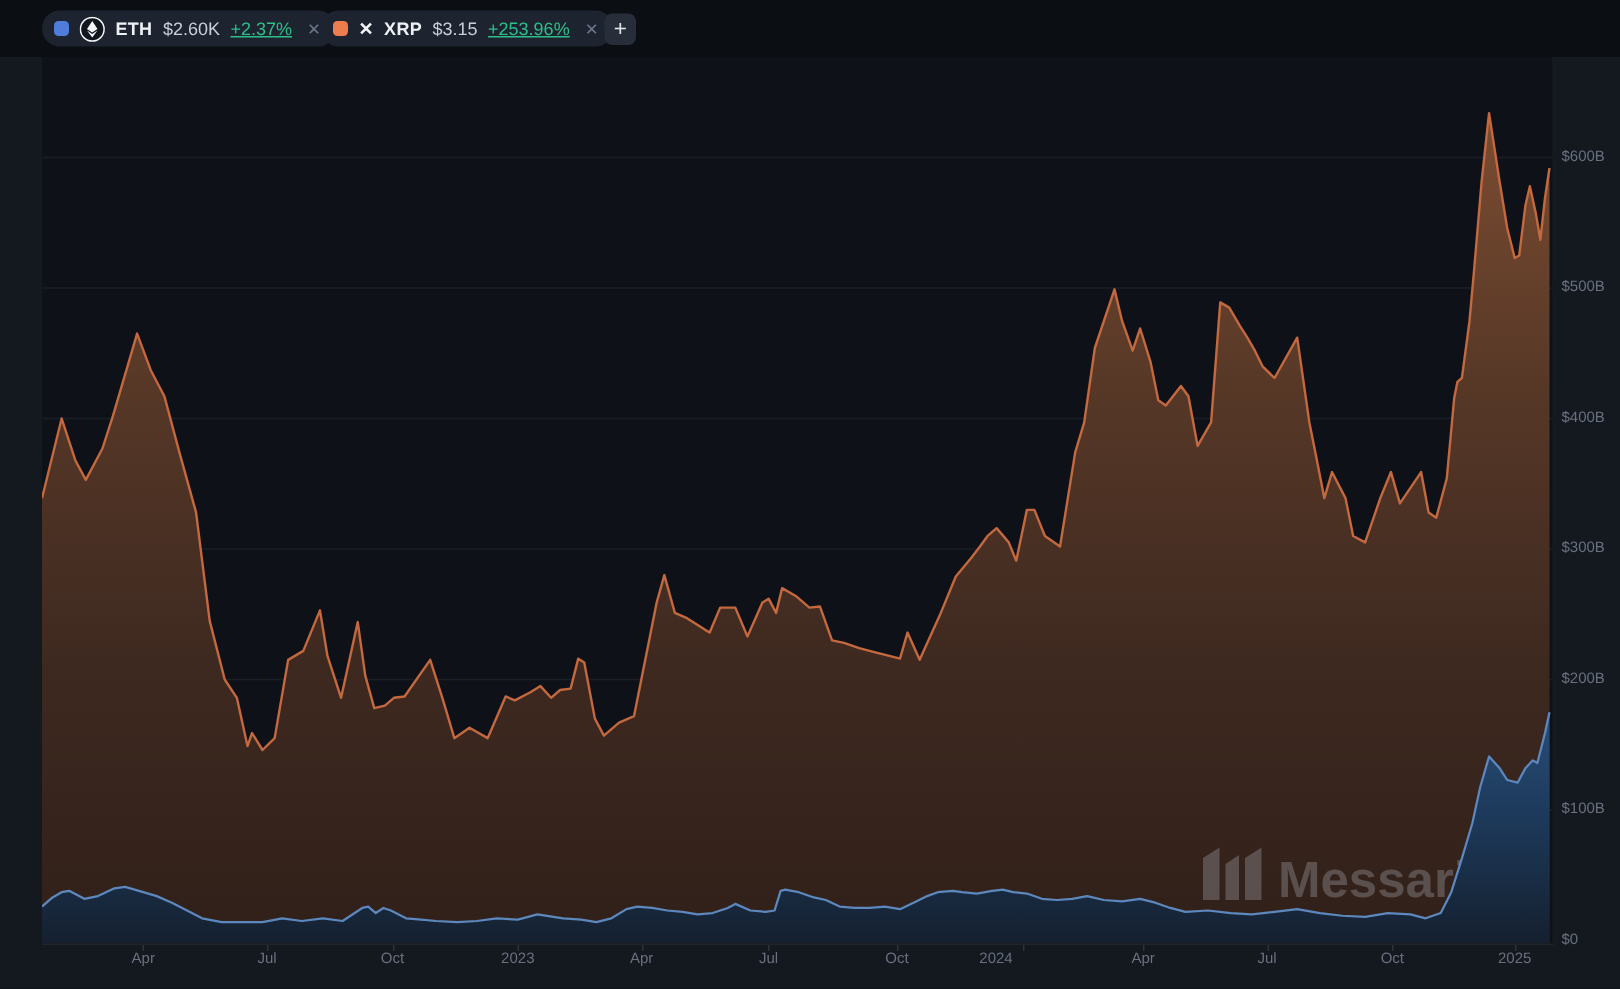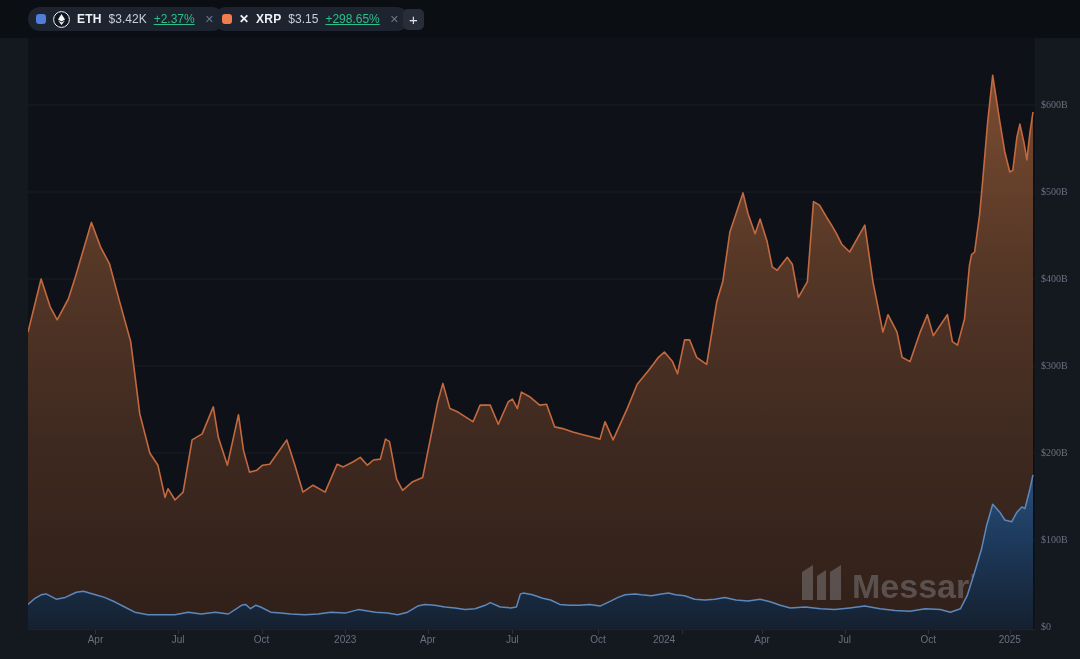--- a/index.html
+++ b/index.html
@@ -14,51 +14,51 @@
   .chg{color:#2dbe8a;text-decoration:underline;}
   .close{color:#6b7689;font-size:11px;margin-left:3px;cursor:pointer;}
   .coin-icon{width:17px;height:17px;flex:0 0 auto;display:block;}
   .xrp-logo{color:#f2f4f7;font-weight:bold;font-size:12px;}
   .plus-btn{position:absolute;left:403px;top:9px;width:21px;height:21px;background:#272e3a;
             border-radius:5px;color:#dfe3e9;display:flex;align-items:center;justify-content:center;
             font-size:15px;line-height:1;cursor:pointer;}
   .plot{position:absolute;left:28px;top:38px;width:1007px;height:591px;background:#0e1218;
         border-right:1px solid rgba(120,130,145,0.08);border-bottom:1px solid rgba(120,130,145,0.16);}
   .plot svg{position:absolute;left:0;top:0;}
-  .ylabel{position:absolute;left:1041px;font-size:10px;color:#697180;white-space:nowrap;font-family:Liberation Serif, serif;}
+  .ylabel{position:absolute;left:1041px;font-size:10px;color:#697180;white-space:nowrap;}
   .xlabel{position:absolute;top:634px;font-size:10px;color:#697180;transform:translateX(-50%);white-space:nowrap;}
   .xtick{position:absolute;top:630px;width:1px;height:4px;background:#2a313b;}
 </style>
 </head>
 <body>
 
 <div class="app">
 
   <div class="topbar">
 
     <div class="pill" style="left:28px;">
       <span class="swatch" style="background: rgb(79, 125, 217);"></span>
       <svg class="coin-icon" viewBox="0 0 17 17">
         <circle cx="8.5" cy="8.5" r="8.5" fill="#10151e"></circle>
         <circle cx="8.5" cy="8.5" r="7.9" fill="none" stroke="#f4f6f9" stroke-width="1"></circle>
         <path d="M8.5 3 L12 8.4 L8.5 10.6 L5 8.4 Z" fill="#f4f6f9"></path>
         <path d="M8.5 11.6 L12 9.4 L8.5 14 L5 9.4 Z" fill="#f4f6f9"></path>
       </svg>
       <span class="ticker">ETH</span>
-      <span class="price">$3.42K</span>
+      <span class="price">$2.60K</span>
       <span class="chg">+2.37%</span>
       <span class="close">✕</span>
     </div>
 
     <div class="pill" style="left:214px;">
       <span class="swatch" style="background: rgb(237, 125, 78);"></span>
       <span class="xrp-logo">✕</span>
       <span class="ticker">XRP</span>
       <span class="price">$3.15</span>
-      <span class="chg">+298.65%</span>
+      <span class="chg">+253.96%</span>
       <span class="close">✕</span>
     </div>
 
     <div class="plus-btn">+</div>
   </div>
 
   <div class="plot">
     <svg id="chart-svg" width="1007" height="591" viewBox="0 0 1007 591">
         <defs>
           <linearGradient id="gEth" x1="0" x2="0" y1="30" y2="591" gradientUnits="userSpaceOnUse">

